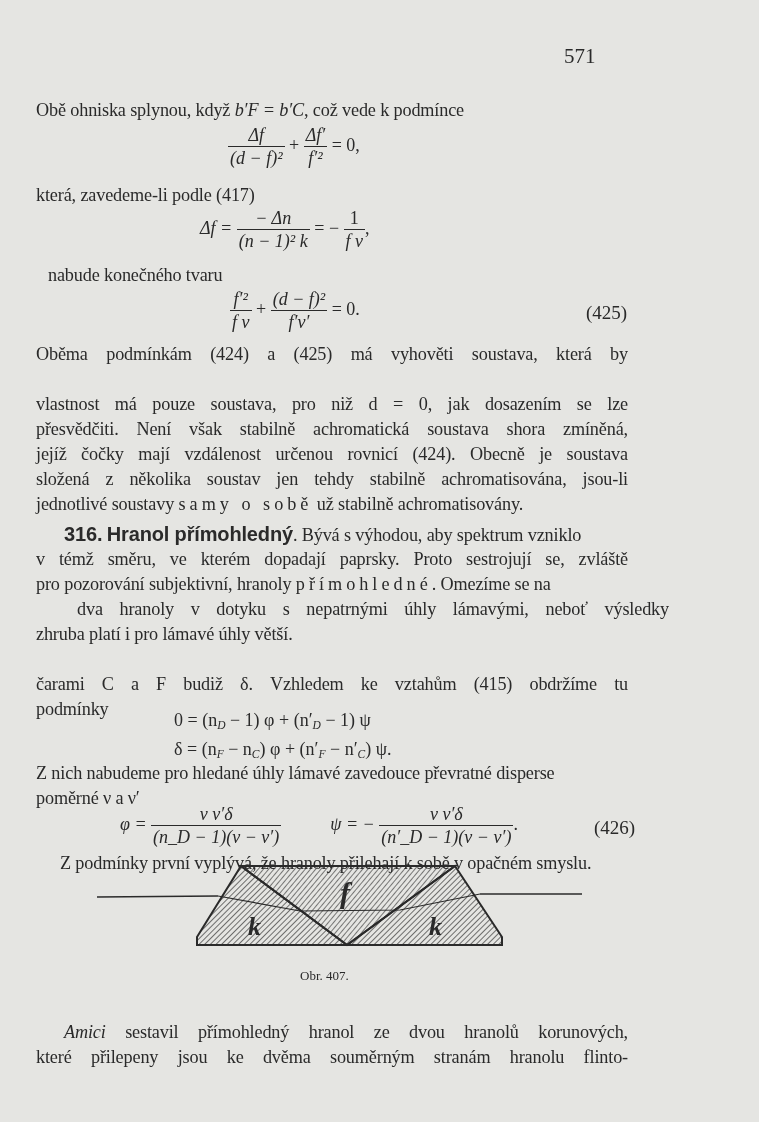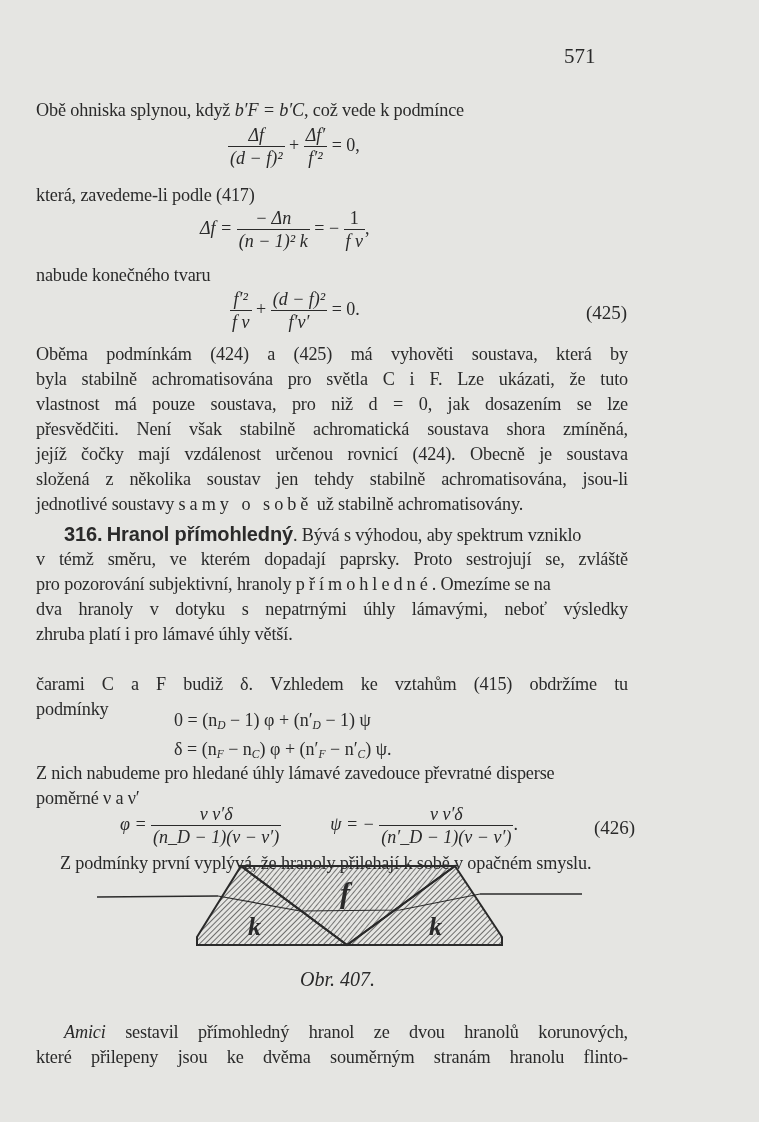--- a/index.html
+++ b/index.html
@@ -21,21 +21,21 @@
   .indent { left:64px; width:564px; }
   i, .m { font-style:italic; }
   .sub { font-size:11.5px; vertical-align:-3px; font-style:italic; }
   .spaced { letter-spacing:4px; }
   .bold { font-family:"Liberation Sans","DejaVu Sans",sans-serif; font-weight:bold; font-size:20px; }
   .eq { position:absolute; font-size:18px; white-space:nowrap; }
   .frac { display:inline-block; vertical-align:middle; text-align:center; }
   .frac .num { display:block; padding:0 2px; line-height:22px; }
   .frac .den { display:block; border-top:1.3px solid #2a2a2a; padding:0 2px; line-height:22px; }
   .eqno { position:absolute; font-size:19px; }
-  .caption { position:absolute; left:300px; top:968px; font-size:20px;font-style:italic; }
+  .caption { position:absolute; left:300px; top:968px; font-size:13px; }
   svg { position:absolute; left:0; top:0; }
 </style>
 </head>
 <body>
 
 <div class="page">
 
   <div class="pagenum">571</div>
 
   <div class="line" style="top:98px;">
@@ -51,49 +51,48 @@
 
   <div class="line" style="top:183px;">která, zavedeme-li podle (417)</div>
 
   <div class="eq" style="left:200px; top:207px;">
     <span class="m">Δf =</span>
     <span class="frac"><span class="num m">− Δn</span><span class="den m">(n − 1)² k</span></span>
     <span>= −</span>
     <span class="frac"><span class="num">1</span><span class="den m">f ν</span></span><span>,</span>
   </div>
 
-  <div class="line" style="top:263px;">nabude konečného tvaru</div>
+  <div class="line" style="top:263px;margin-left:12px;">nabude konečného tvaru</div>
 
   <div class="eq" style="left:230px; top:288px;">
     <span class="frac"><span class="num m">f′²</span><span class="den m">f ν</span></span>
     <span>+</span>
     <span class="frac"><span class="num m">(d − f)²</span><span class="den m">f′ν′</span></span>
     <span>= 0.</span>
   </div>
   <div class="eqno" style="left:586px; top:302px;">(425)</div>
 
   <div class="line just" style="top:342px;">Oběma podmínkám (424) a (425) má vyhověti soustava, která by</div>
-  <div class="line just" style="top:367px;">byla stabilně achromatisována pro světla C i F. Lze ukázati, že tuto</div>
   <div class="line just" style="top:392px;">vlastnost má pouze soustava, pro niž d = 0, jak dosazením se lze</div>
   <div class="line just" style="top:417px;">přesvědčiti. Není však stabilně achromatická soustava shora zmíněná,</div>
   <div class="line just" style="top:442px;">jejíž čočky mají vzdálenost určenou rovnicí (424). Obecně je soustava</div>
   <div class="line just" style="top:467px;">složená z několika soustav jen tehdy stabilně achromatisována, jsou-li</div>
   <div class="line" style="top:492px;">
     <span>jednotlivé soustavy </span><span class="spaced">samy o sobě</span><span> už stabilně achromatisovány.</span>
   </div>
 
   <div class="line indent" style="top:522px;">
     <span class="bold">316.</span>
     <span class="bold">Hranol přímohledný</span><span>. Bývá s výhodou, aby spektrum vzniklo</span>
   </div>
   <div class="line just" style="top:547px;">v témž směru, ve kterém dopadají paprsky. Proto sestrojují se, zvláště</div>
   <div class="line" style="top:572px;">
     <span>pro pozorování subjektivní, hranoly </span><span class="spaced">přímohledné</span><span>. Omezíme se na</span>
   </div>
-  <div class="line just" style="top:597px;">dva hranoly v dotyku s nepatrnými úhly lámavými, neboť výsledky</div>
+  <div class="line just" style="top:597px;margin-left:41px;">dva hranoly v dotyku s nepatrnými úhly lámavými, neboť výsledky</div>
   <div class="line" style="top:622px;">zhruba platí i pro lámavé úhly větší.</div>
 
   <div class="line just" style="top:672px;">čarami C a F budiž δ. Vzhledem ke vztahům (415) obdržíme tu</div>
   <div class="line" style="top:697px;">podmínky</div>
 
   <div class="eq" style="left:174px; top:708px; line-height:24px;">
     <div><span>0 = (n</span><span class="sub">D</span><span> − 1) φ + (n′</span><span class="sub">D</span><span> − 1) ψ</span></div>
     <div><span>δ = (n</span><span class="sub">F</span><span> − n</span><span class="sub">C</span><span>) φ + (n′</span><span class="sub">F</span><span> − n′</span><span class="sub">C</span><span>) ψ.</span></div>
   </div>
 

